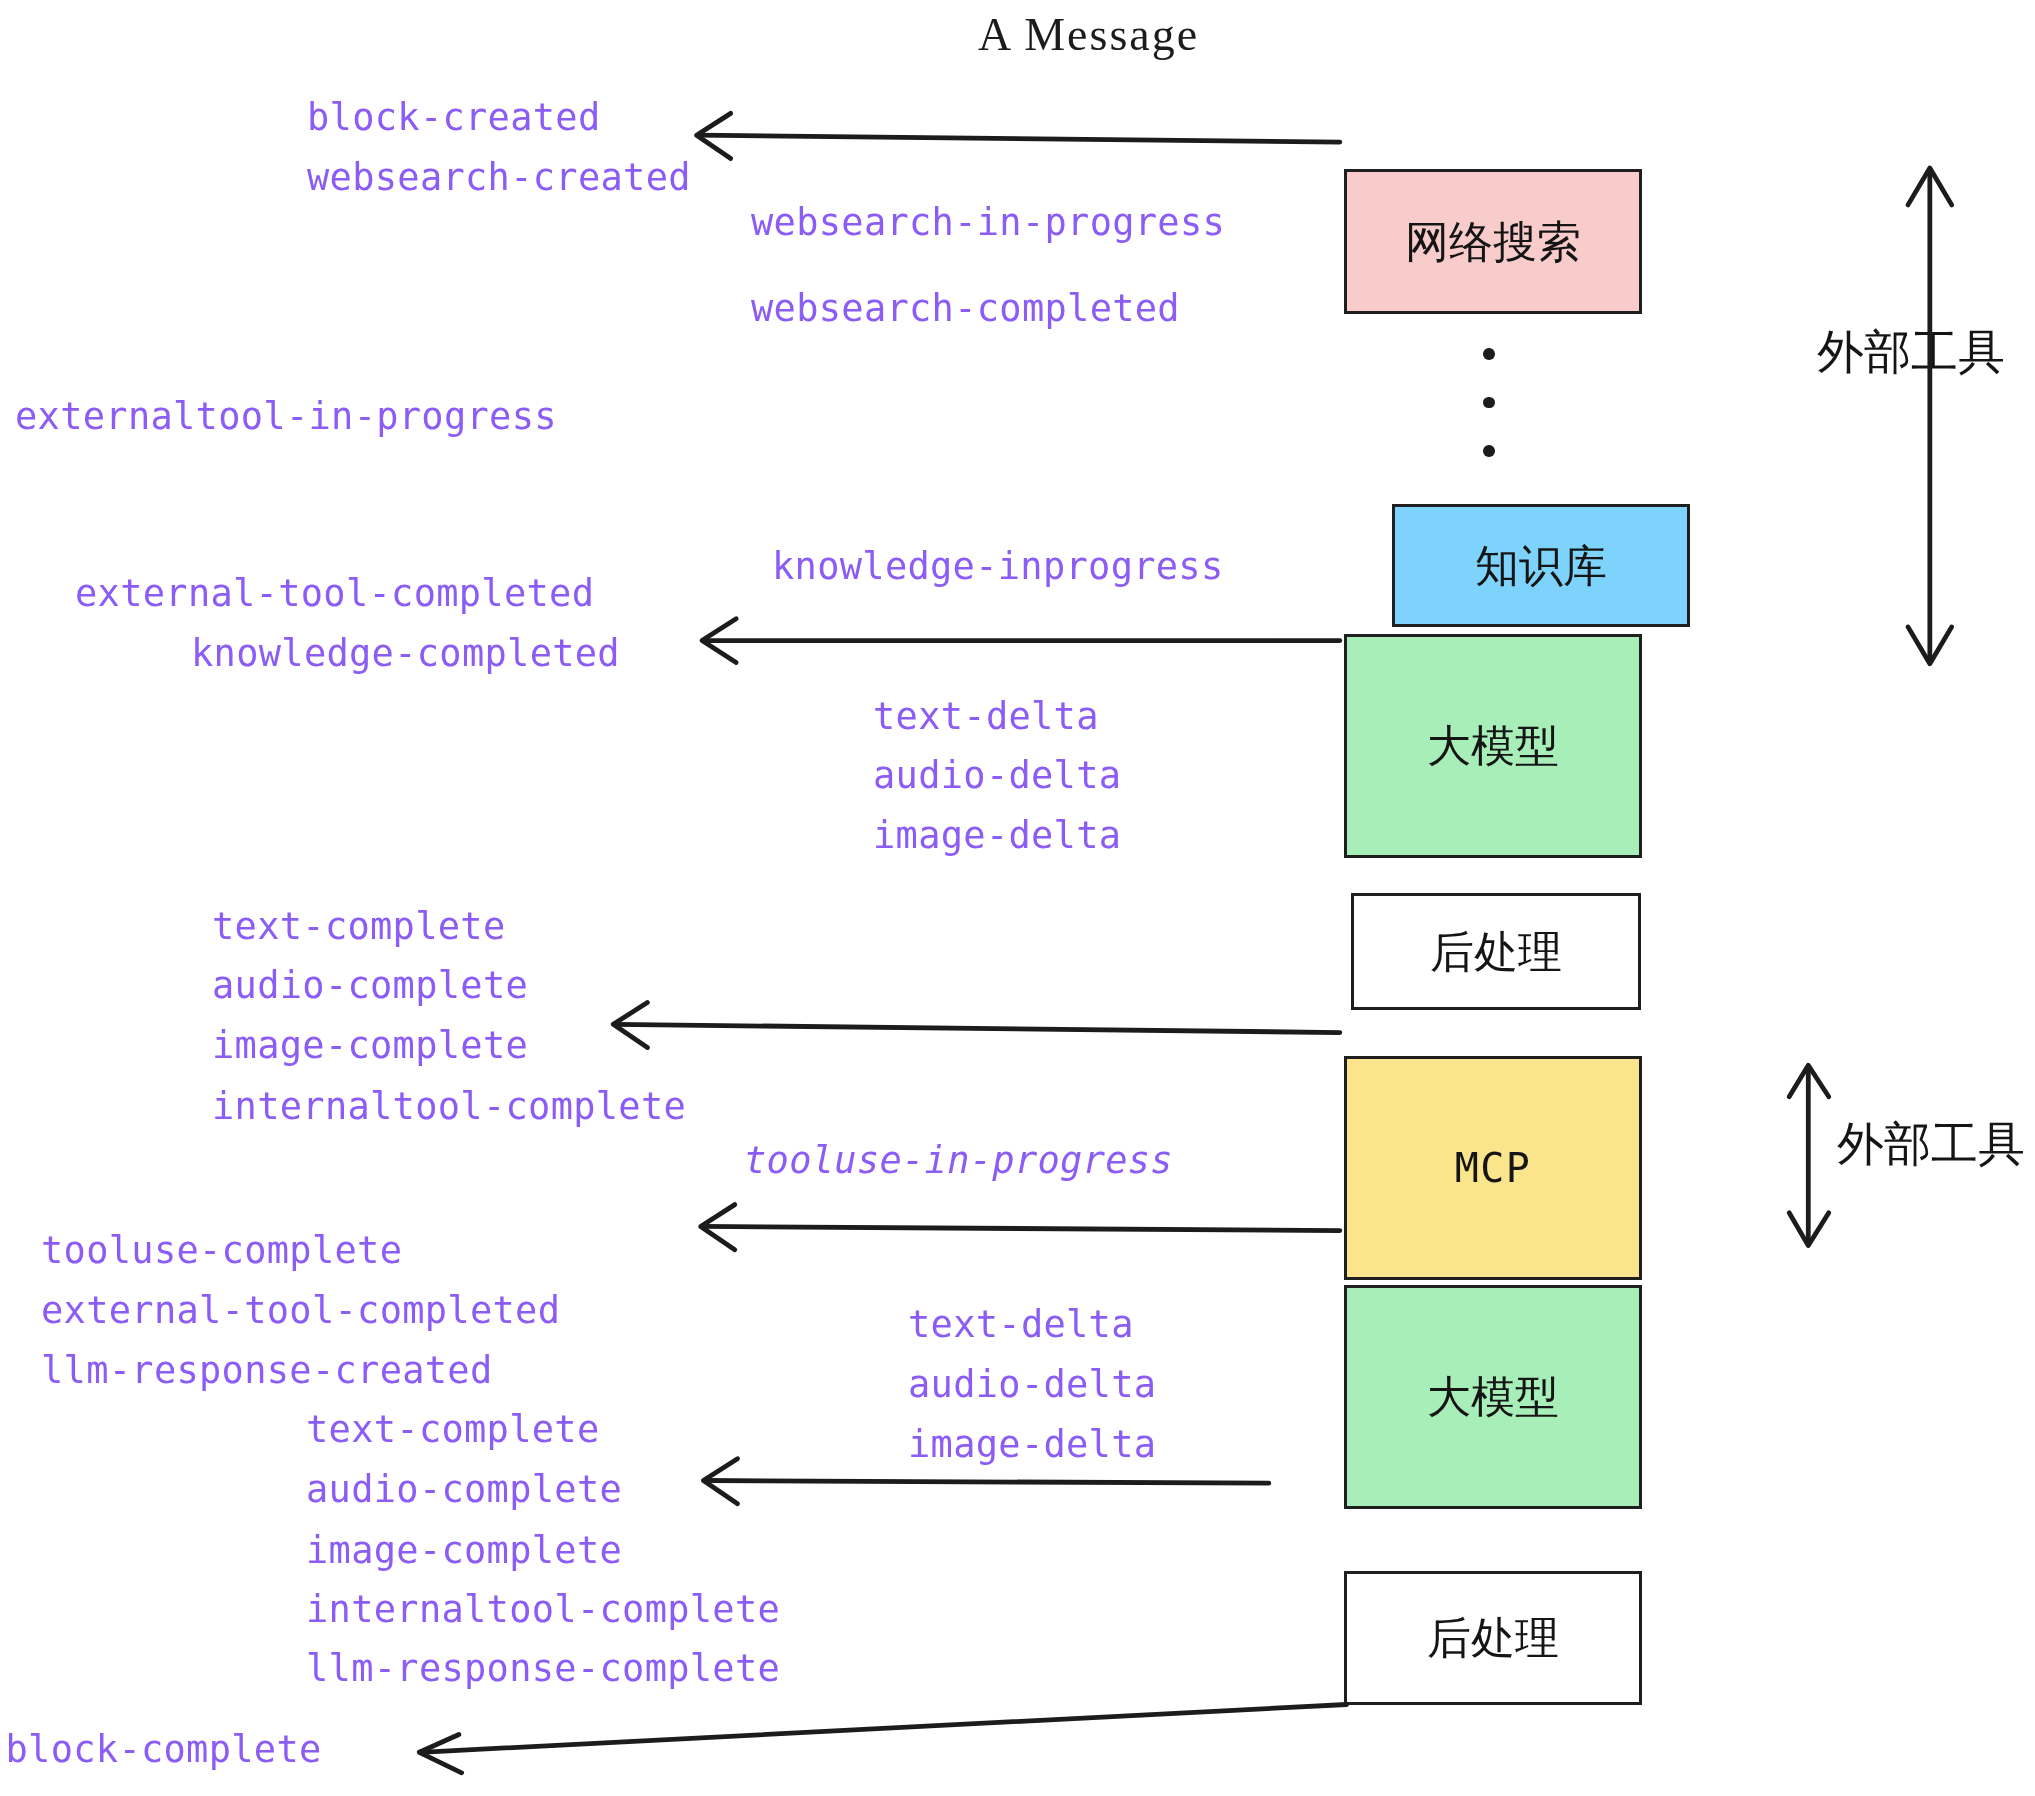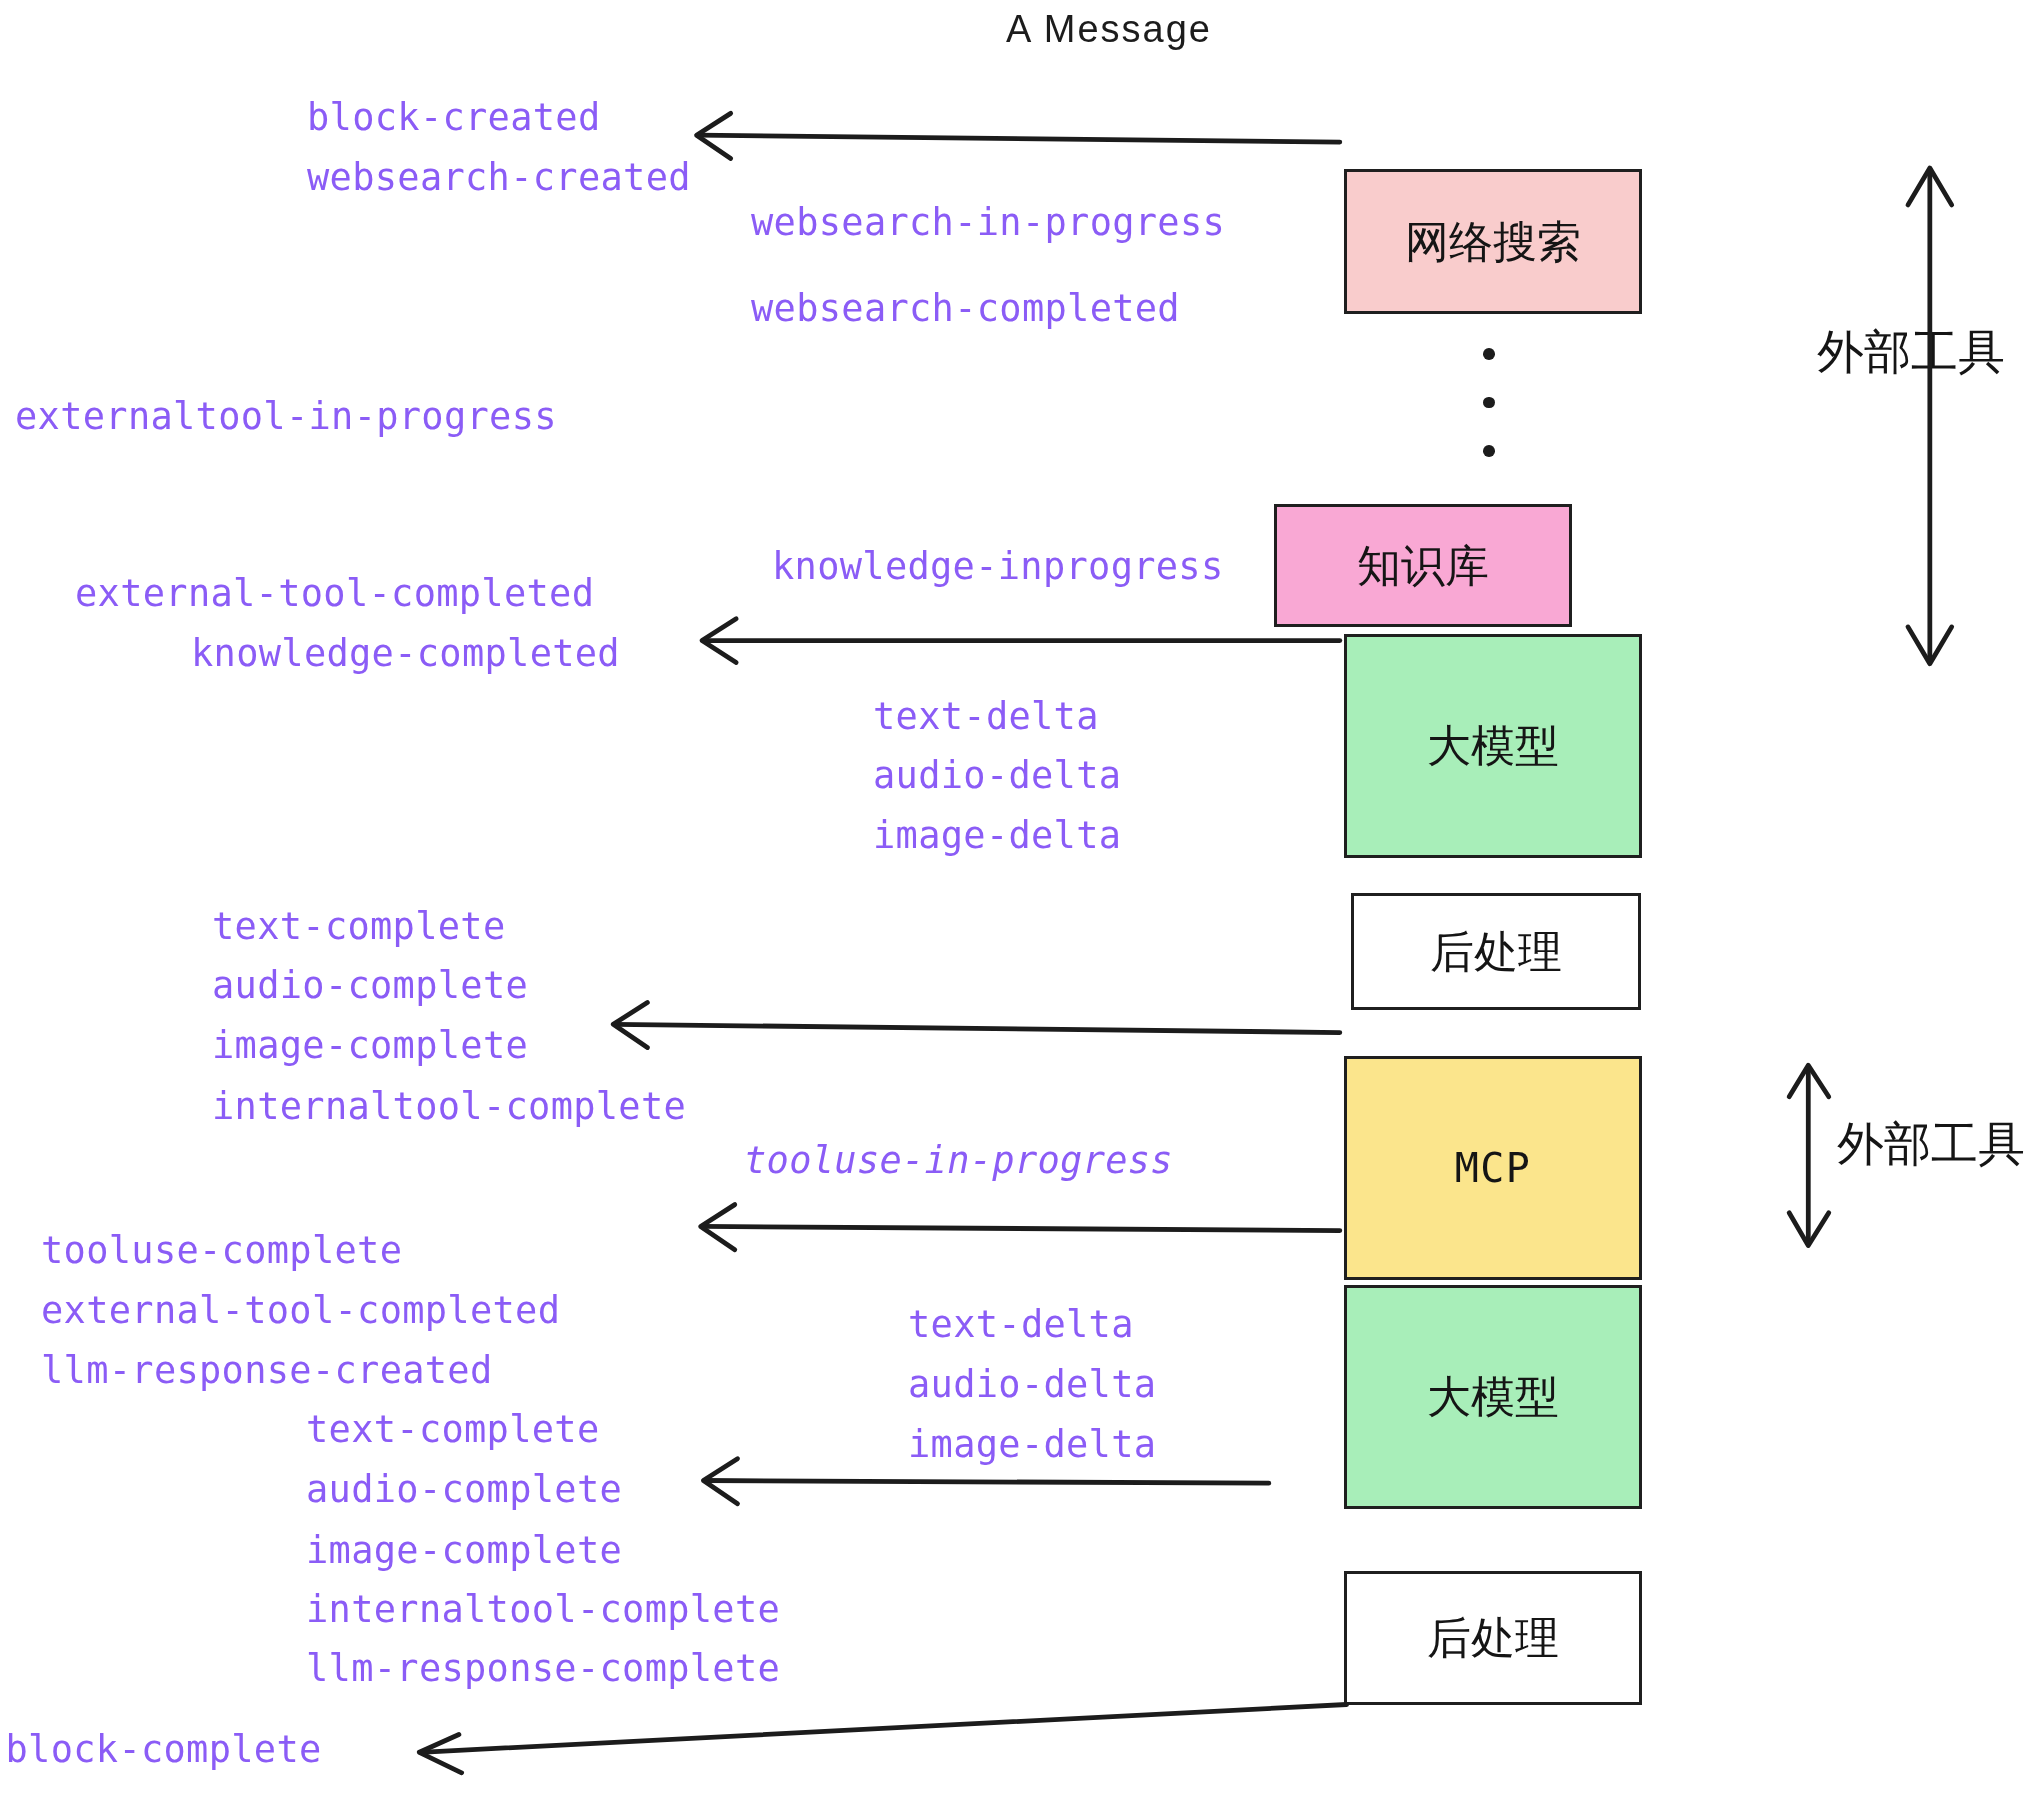--- a/index.html
+++ b/index.html
@@ -19,25 +19,24 @@
     position: absolute;
     white-space: nowrap;
     font-family: "DejaVu Sans Mono", "Liberation Mono", monospace;
     font-size: 37px;
     color: #8b5cf6;
     letter-spacing: 0.3px;
   }
   .title {
     position: absolute;
     white-space: nowrap;
-    font-family: Liberation Sans, sans-serif;
-    font-size: 38px;
+    font-family: Liberation Serif, serif;
+    font-size: 46px;
     color: #1c1c1c;
     letter-spacing: 2px;
-    margin-left: 28px;
   }
   .node {
     position: absolute;
     box-sizing: border-box;
     border: 3.4px solid #1f1f1f;
     display: flex;
     align-items: center;
     justify-content: center;
     font-family: "DejaVu Sans", "Liberation Sans", sans-serif;
     font-size: 44px;
@@ -82,21 +81,21 @@
 <body>
 
 <div id="canvas">
 
   <div class="title" style="left:978px; top:8.2px;">A Message</div>
 
   <div class="node" style="left:1344px; top:169px; width:298px; height:145px; background:#f9cccc;">
     <span>网络搜索</span>
   </div>
 
-  <div class="node" style="left:1274px; top:504px; width:298px; height:123px; background:#f9a8d4;justify-content:center;">
+  <div class="node" style="left:1392px; top:504px; width:298px; height:123px; background:#7dd3fc;justify-content:center;">
     <span>知识库</span>
   </div>
 
   <div class="node" style="left:1344px; top:634px; width:298px; height:224px; background:#a8eeb9;">
     <span>大模型</span>
   </div>
 
   <div class="node" style="left:1351px; top:893px; width:290px; height:117px; background:#ffffff;">
     <span>后处理</span>
   </div>

